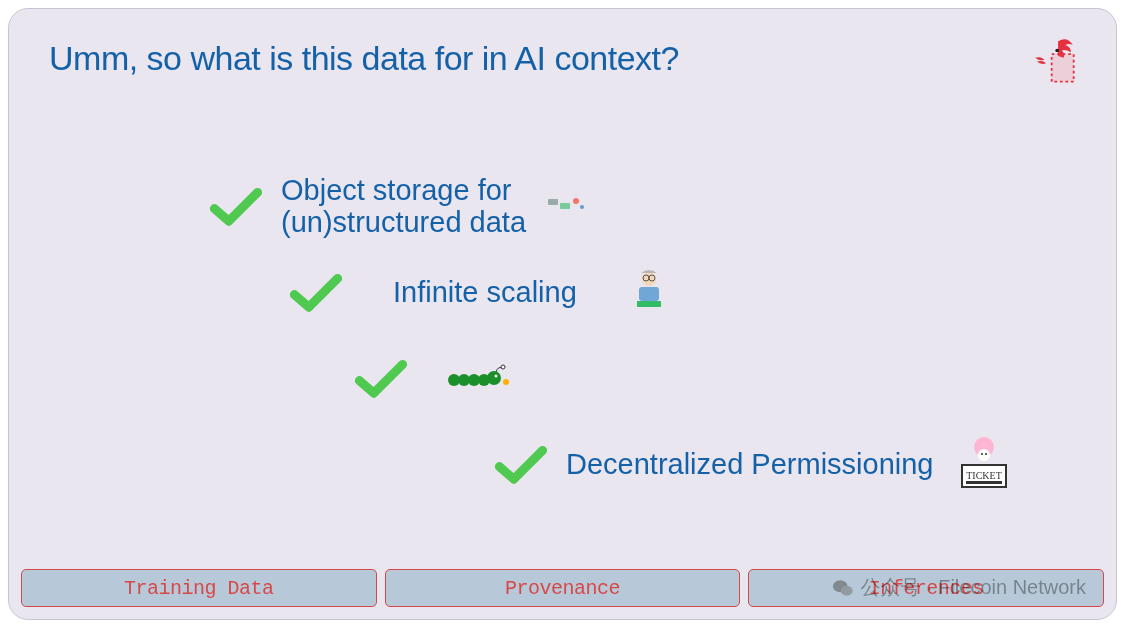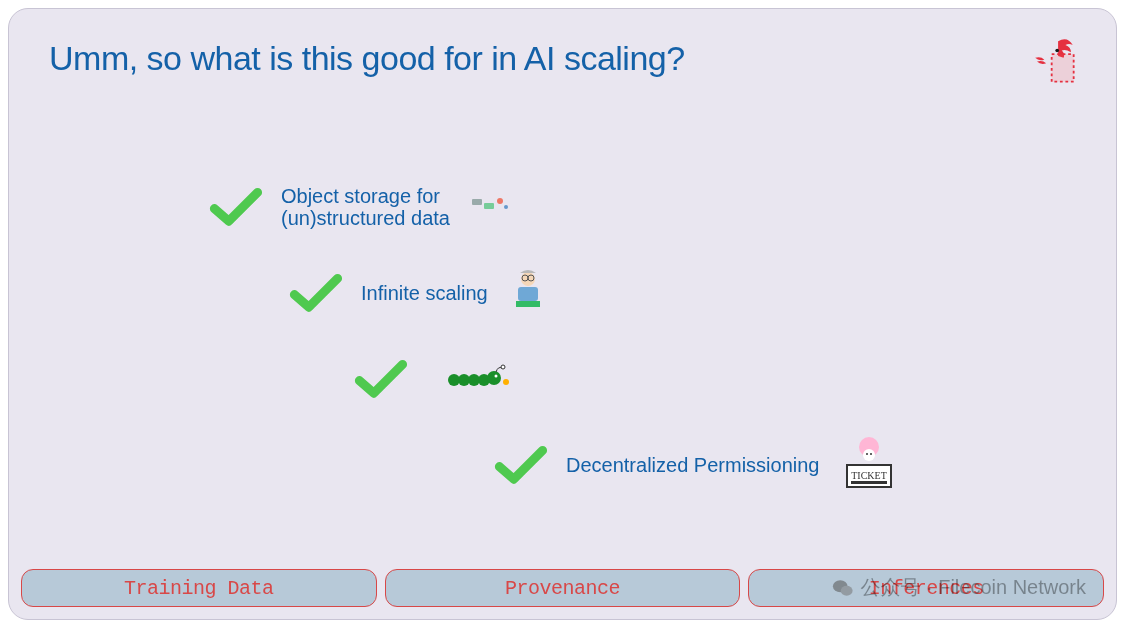--- a/index.html
+++ b/index.html
@@ -48,47 +48,47 @@
     margin-bottom: 26px;
     height: 60px;
   }
   .feature-row .check {
     flex: 0 0 auto;
     width: 54px;
     height: 40px;
     margin-right: 18px;
   }
   .feature-row .label {
-    font-size: 20px;
+    font-size: 29px;
     color: #1461a8;
     font-weight: 400;
     line-height: 1.1;
   }
   .feature-row .deco {
     margin-left: 20px;
     flex: 0 0 auto;
   }
   .row1 { padding-left: 200px; }
-  .row2 { padding-left: 280px; }
+  .row2 { padding-left: 280px; gap: 32px; }
   .row3 { padding-left: 345px; }
   .row4 { padding-left: 445px; margin-left: 40px; }
 
   .bottom-tabs {
     position: absolute;
     bottom: 12px;
     left: 12px;
     right: 12px;
     display: flex;
     gap: 8px;
   }
   .tab {
     flex: 1;
     background: #b7c9d8;
     border: 1.5px solid #d84848;
-    border-radius: 12px;
+    border-radius: 5px;
     color: #d84848;
     font-family: "Courier New", monospace;
     font-size: 20px;
     text-align: center;
     padding: 7px 4px 6px;
     font-weight: 400;
     letter-spacing: -0.5px;
   }
   .watermark {
     position: absolute;
@@ -101,21 +101,21 @@
     align-items: center;
     gap: 6px;
   }
   .watermark svg { opacity: .55; }
 </style>
 </head>
 <body>
 
 <div class="slide">
 
-  <div class="title">Umm, so what is this good for in AI scaling?</div>
+  <div class="title">Umm, so what is this data for in AI context?</div>
 
   <div class="logo">
     <svg viewBox="0 0 60 60">
       <g fill="#e53040">
         <path d="M35 8 q10 -6 16 4 q-4 -2 -8 0 q6 2 6 8 q-6 -4 -10 -2 q4 4 2 8 l-6 -2 z"></path>
         <rect x="28" y="22" width="24" height="30" rx="2" fill="#ff5a5a" opacity="0.15"></rect>
         <path d="M28 22 h24 v30 h-24 z" fill="none" stroke="#e53040" stroke-width="2" stroke-dasharray="3 3"></path>
         <circle cx="34" cy="18" r="2" fill="#1a1a1a"></circle>
         <path d="M10 26 q6 -2 10 2 q-6 2 -10 -2"></path>
         <path d="M12 30 q6 -2 10 2 q-6 2 -10 -2"></path>

